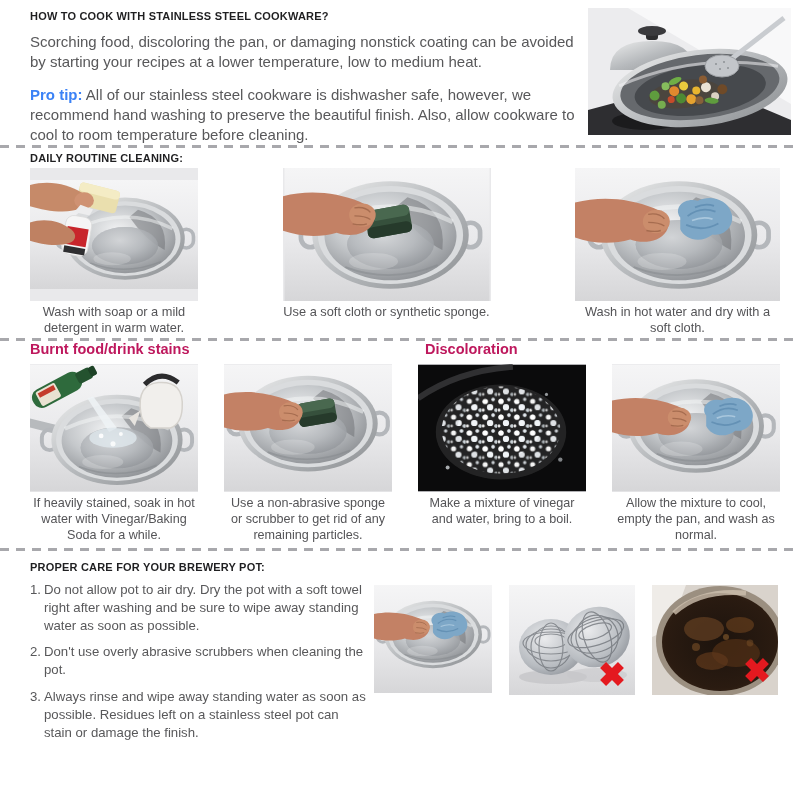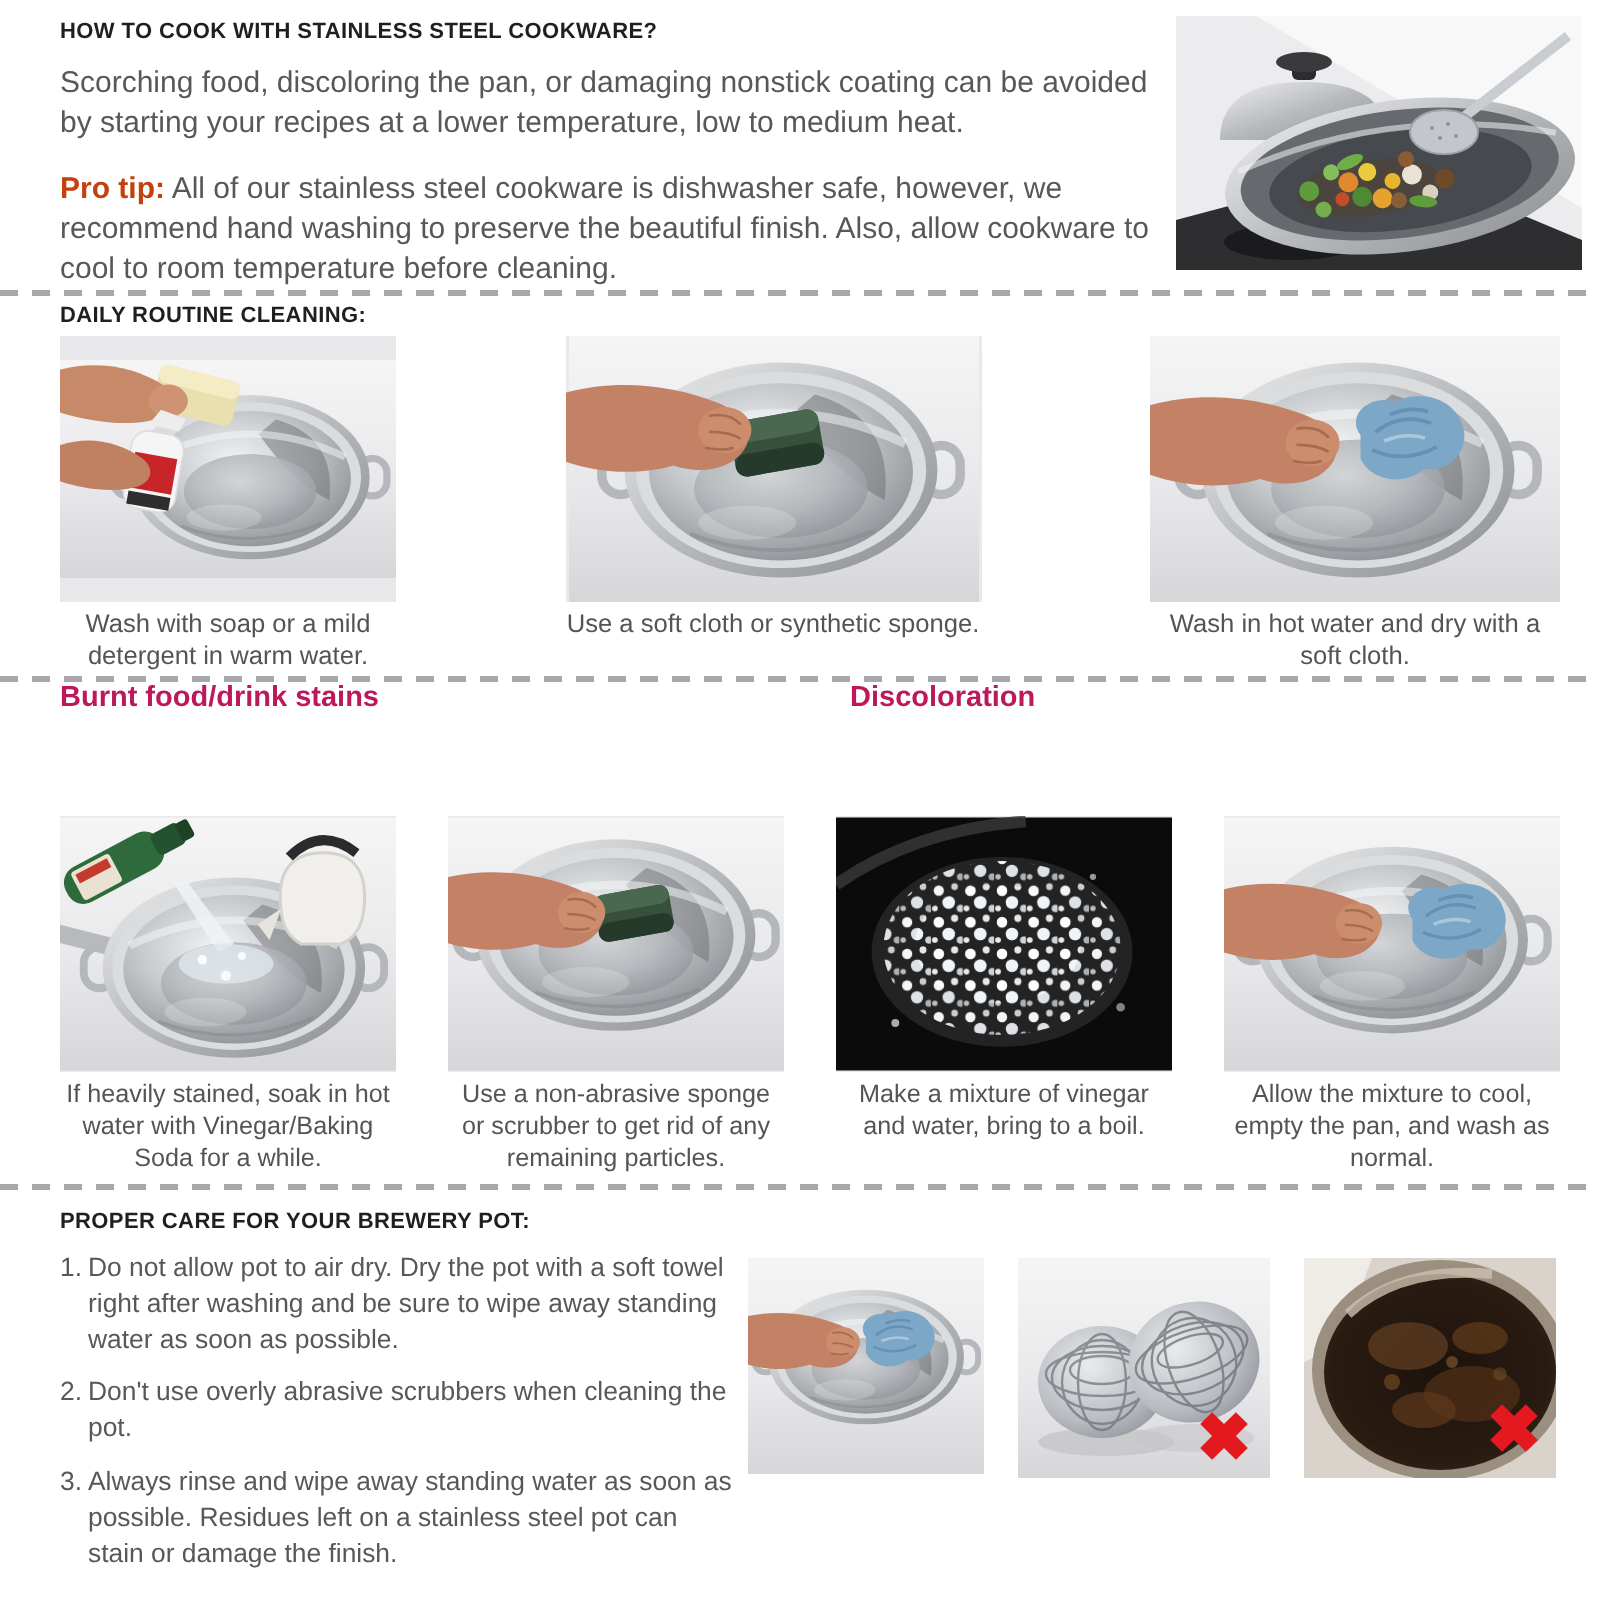--- a/index.html
+++ b/index.html
@@ -18,38 +18,38 @@
 
   .divider { height:3px; margin:0;
     background:repeating-linear-gradient(90deg,#a8a8ac 0 9px, transparent 9px 16px); }
 
   
   .sec1 { display:flex; padding-top:10px; padding-right:8px; }
   .sec1-text { width:558px; padding-right:8px; }
   .sec1 h1 { margin:0 0 10px; }
   .sec1 .p1 { margin-bottom:12px; max-width:548px; }
   .sec1 .protip { max-width:548px; }
-  .sec1 .protip b { color:#c2410c; }
+  .sec1 .protip b { color:#3b82f6; }
   .hero { width:203px; height:127px; margin-top:-2px; flex:0 0 auto; }
 
   
   .sec2 h2 { margin:4px 0 4px; }
   .row { display:flex; justify-content:space-between; }
   figure { display:flex; flex-direction:column; }
   .photo { display:block; background:#e9e9eb; }
   figcaption { margin-top:3px; text-align:center; font-size:12.8px; line-height:1.26; color:#545457; }
 
   .col-a { width:168px; } .col-b { width:208px; } .col-c { width:205px; }
   .col-a .photo, .col-b .photo, .col-c .photo { width:100%; height:133px; }
   .sec2 { padding-bottom:2px; }
 
   .sec3 h2 { margin:6px 0 3px; }
   .subrow { position:relative; height:20px; margin-bottom:3px; }
   .sub-disc { position:absolute; left:395px; top:0; }
-  .col-s { width:168px;margin-top:44px; }
+  .col-s { width:168px; }
   .col-s .photo { width:100%; height:128px; }
   .sec3 figcaption { margin-top:4px; font-size:12.6px; }
   .sec3 { padding-bottom:4px; }
 
   
   .sec4 h2 { margin:10px 0 8px; }
   .sec4 .intro { max-width:748px; margin-bottom:10px; }
   .sec4-bottom { display:flex; align-items:flex-start; padding-left:0; }
   .care-list { list-style:none; flex:0 0 340px; }
   .care-list li { display:flex; margin-bottom:9px; font-size:13.2px; line-height:1.35; color:#58585a; }

